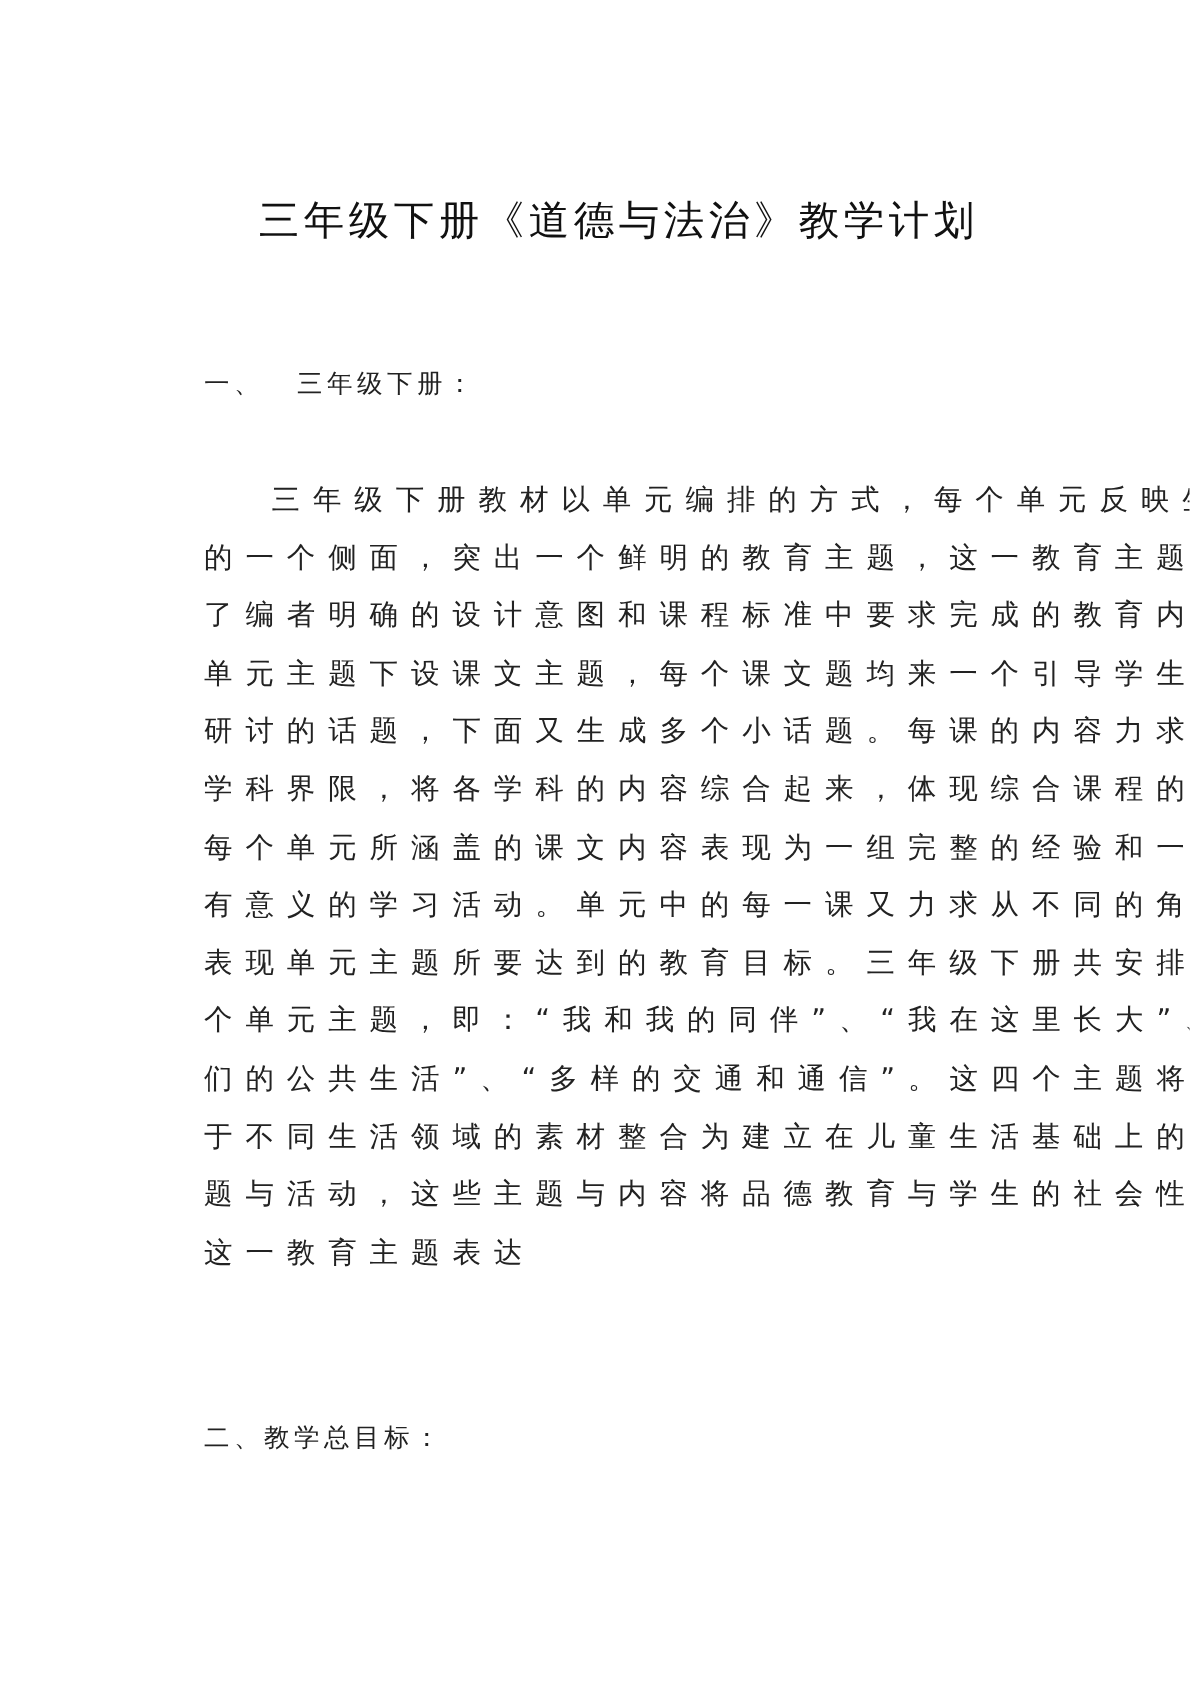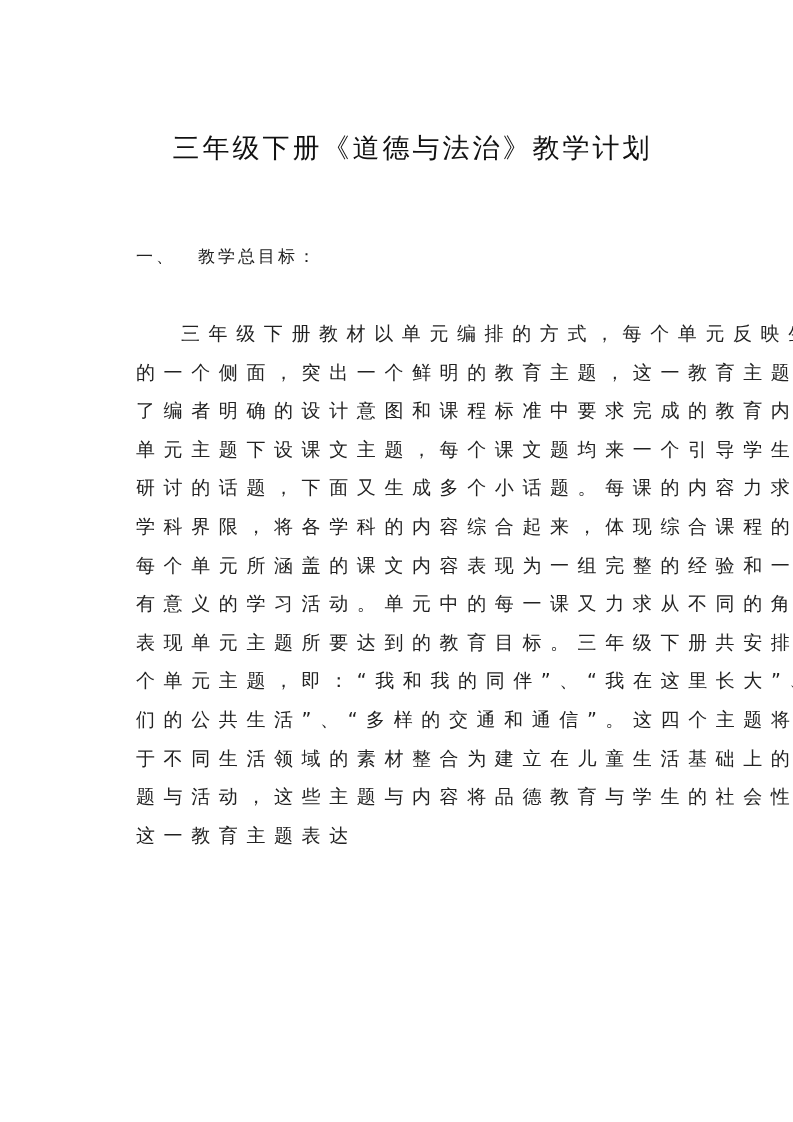--- a/index.html
+++ b/index.html
@@ -17,33 +17,36 @@
             letter-spacing: 8.6px; white-space: nowrap; color: #222; }
     .line.indent { left: 165px; }
   </style>
 </head>
 <body>
 
 <div class="page">
   <div class="title">三年级下册《道德与法治》教学计划</div>
 
   <div class="heading h1">
-    <span class="num">一、</span><span>教学总目标：</span>
+    <span class="num">一、</span><span>三年级下册：</span>
   </div>
 
   <div>
     <div class="line indent" style="top:320px">三年级下册教材以单元编排的方式，每个单元反映生活</div>
     <div class="line" style="top:359px">的一个侧面，突出一个鲜明的教育主题，这一教育主题表达</div>
     <div class="line" style="top:397px">了编者明确的设计意图和课程标准中要求完成的教育内容。</div>
     <div class="line" style="top:436px">单元主题下设课文主题，每个课文题均来一个引导学生学习、</div>
     <div class="line" style="top:474px">研讨的话题，下面又生成多个小话题。每课的内容力求打破</div>
     <div class="line" style="top:513px">学科界限，将各学科的内容综合起来，体现综合课程的特点。</div>
     <div class="line" style="top:552px">每个单元所涵盖的课文内容表现为一组完整的经验和一组</div>
     <div class="line" style="top:590px">有意义的学习活动。单元中的每一课又力求从不同的角度来</div>
     <div class="line" style="top:629px">表现单元主题所要达到的教育目标。三年级下册共安排了四</div>
     <div class="line" style="top:667px">个单元主题，即：“我和我的同伴”、“我在这里长大”、“我</div>
     <div class="line" style="top:706px">们的公共生活”、“多样的交通和通信”。这四个主题将来源</div>
     <div class="line" style="top:745px">于不同生活领域的素材整合为建立在儿童生活基础上的主</div>
     <div class="line" style="top:783px">题与活动，这些主题与内容将品德教育与学生的社会性发展</div>
     <div class="line" style="top:822px">这一教育主题表达</div>
   </div>
 
+  <div class="heading h2">
+    <span>二、</span><span>教学总目标：</span>
+  </div>
 </div>
 
 </body></html>

